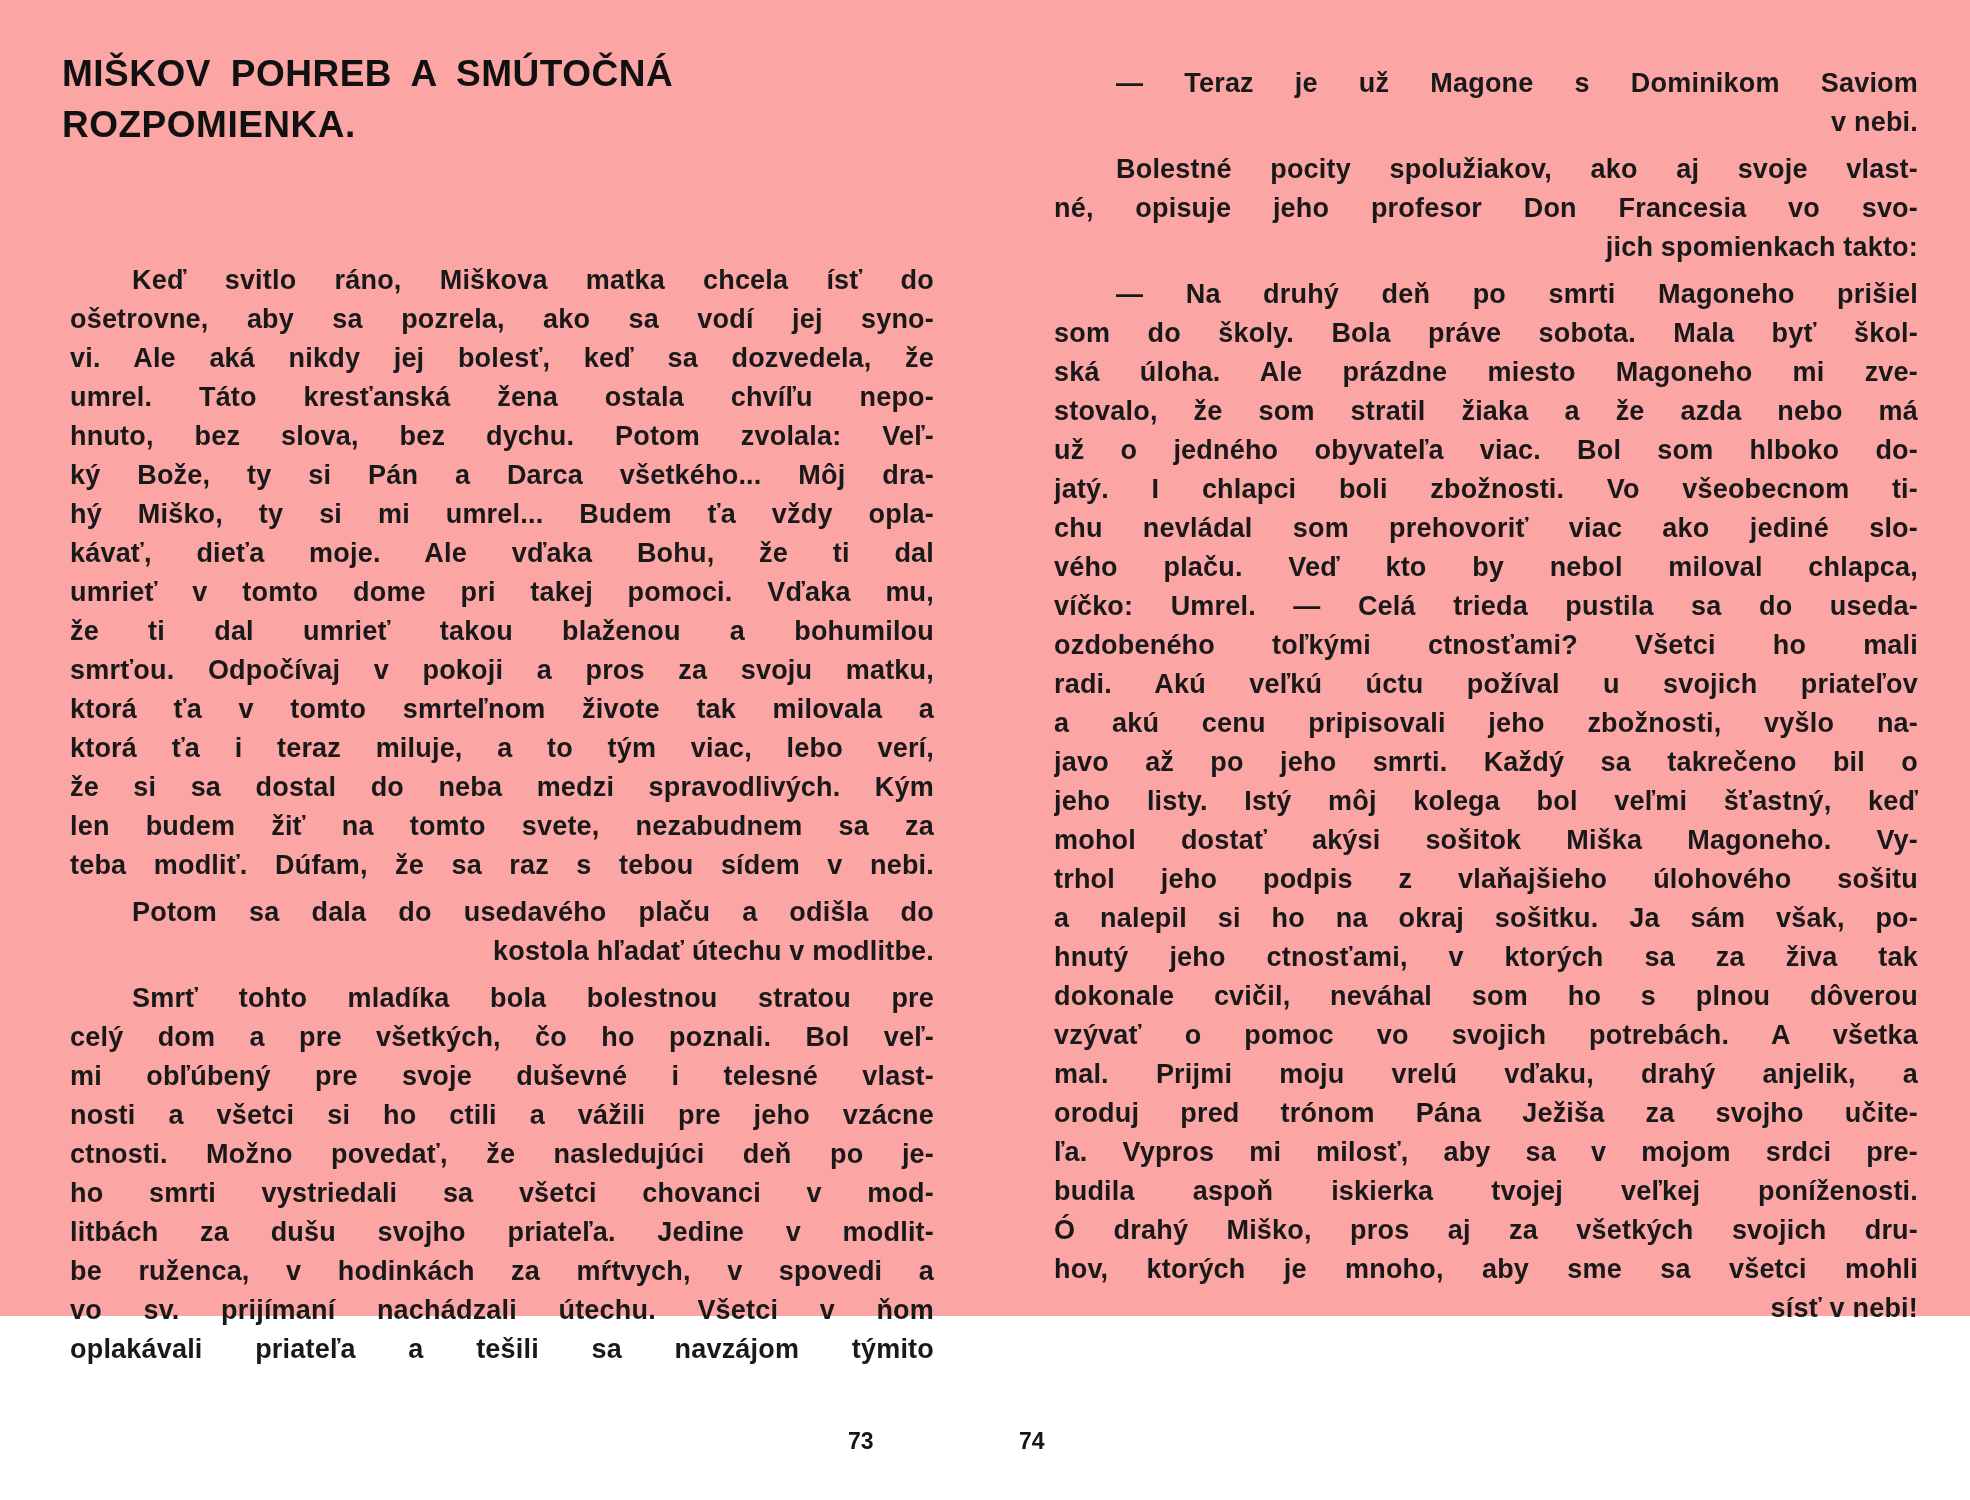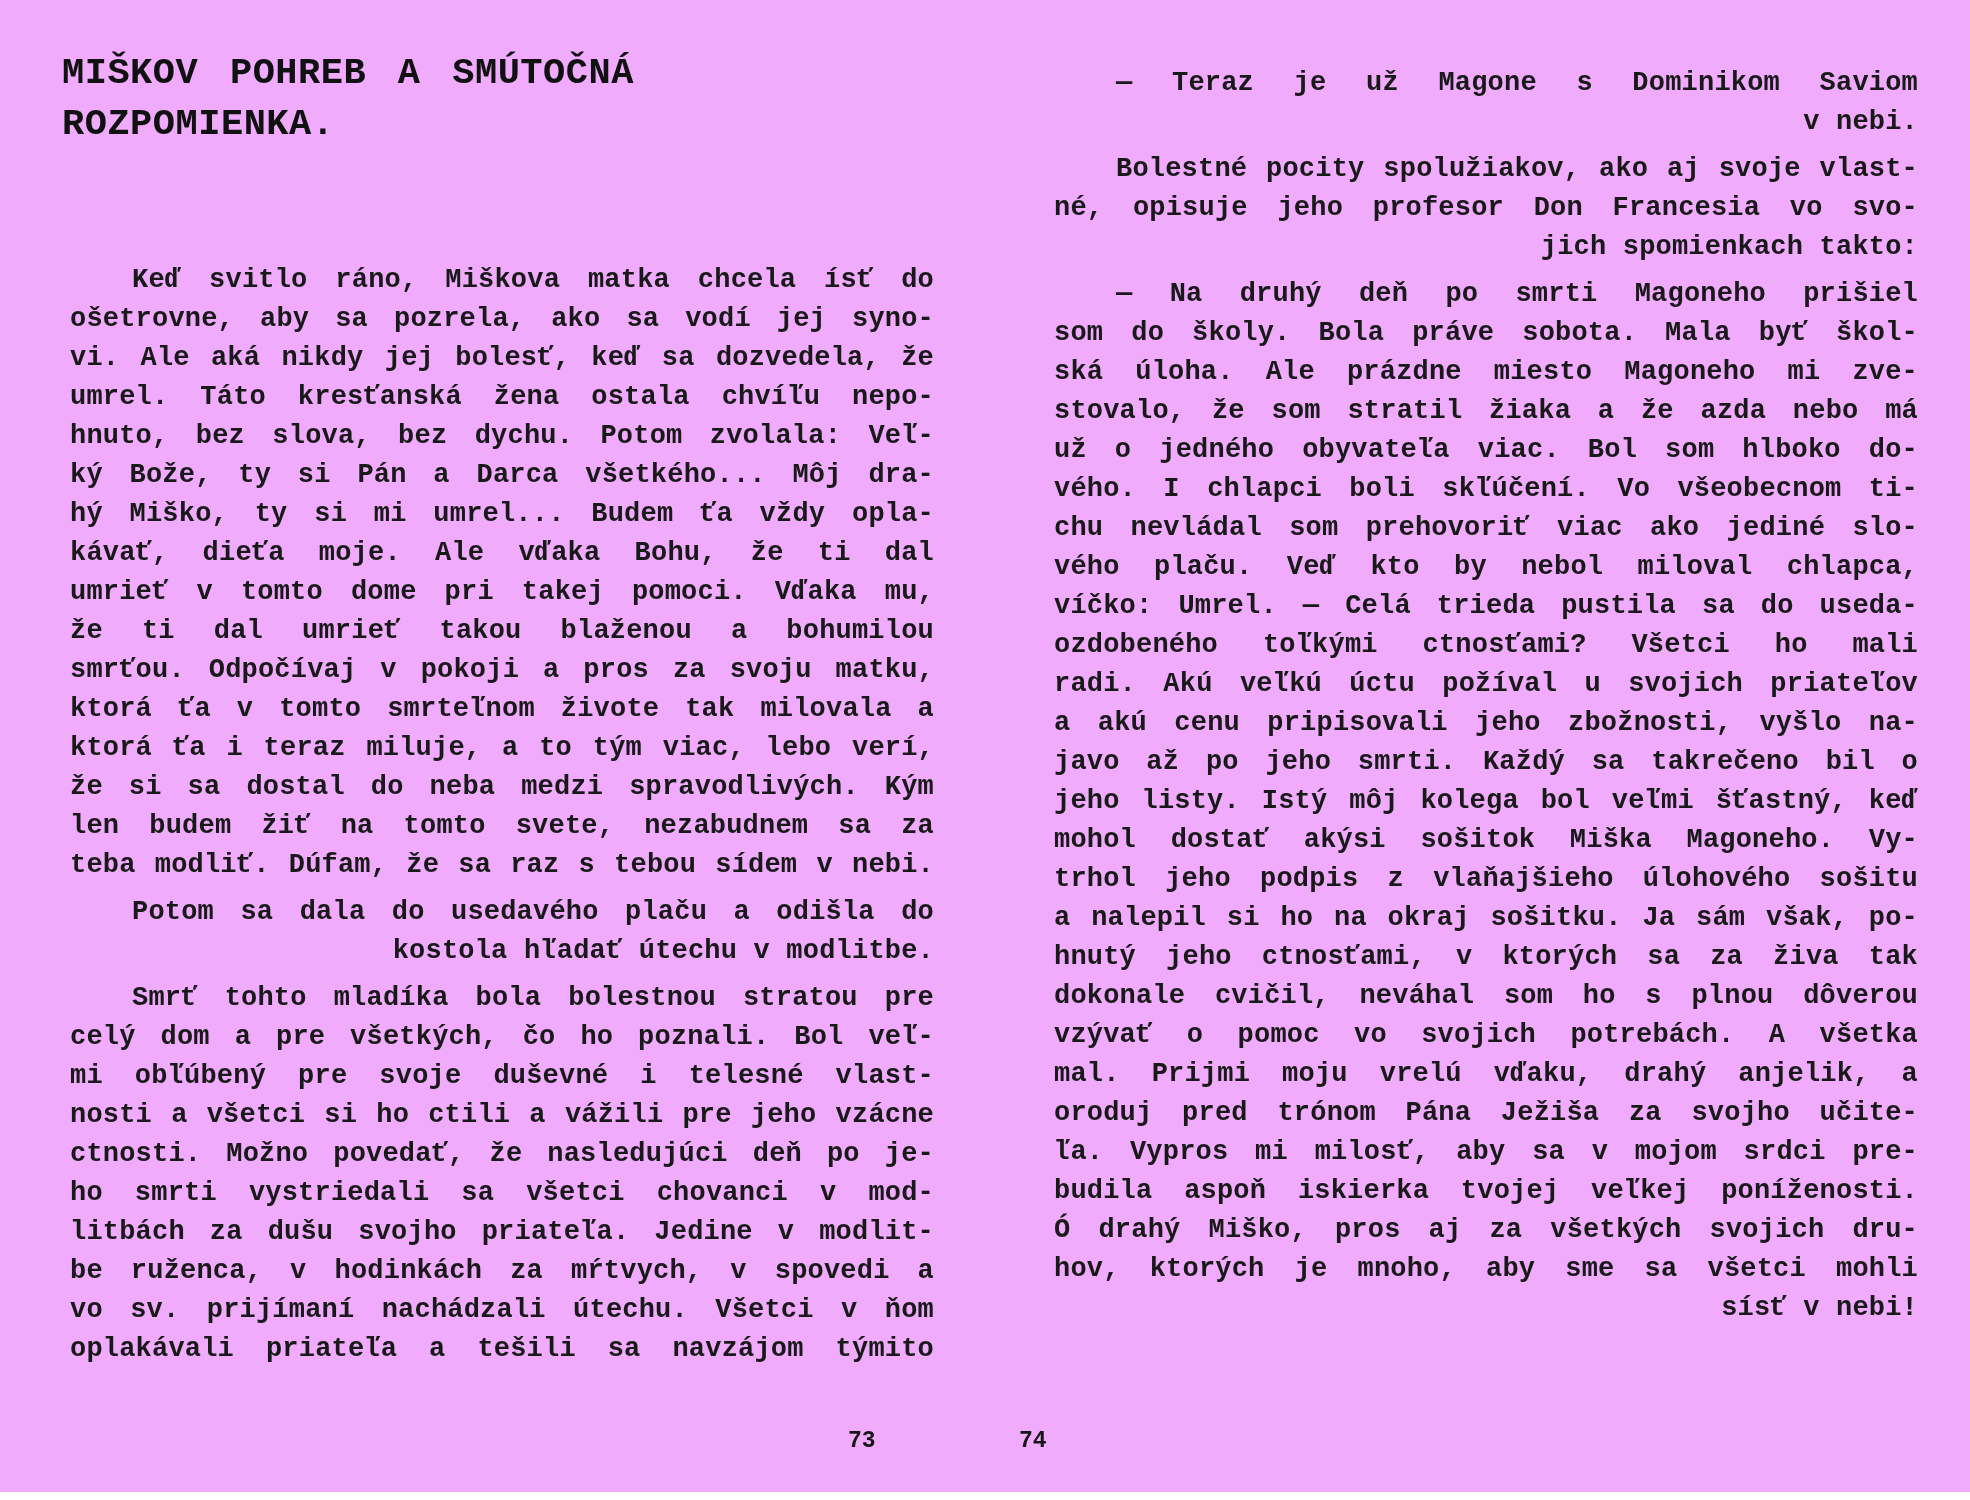--- a/index.html
+++ b/index.html
@@ -6,23 +6,23 @@
     margin: 0;
     padding: 0;
     background: #ffffff;
     width: 1970px;
     height: 1500px;
     overflow: hidden;
   }
   .spread {
     position: relative;
     width: 1970px;
-    height: 1492px;
-    background: #f0abfc;
-    font-family: Liberation Mono, monospace;
+    height: 1316px;
+    background: #fca5a5;
+    font-family: Liberation Sans, sans-serif;
     color: #151515;
   }
   .page {
     position: absolute;
     top: 0;
     height: 100%;
   }
   .page.left  { left: 0;     width: 985px; }
   .page.right { left: 985px; width: 985px; }
 
@@ -142,21 +142,21 @@
           <div class="line first">Bolestné pocity spolužiakov, ako aj svoje vlast-</div>
           <div class="line">né, opisuje jeho profesor Don Francesia vo svo-</div>
           <div class="line last">jich spomienkach takto:</div>
         </div>
         <div class="paragraph">
           <div class="line first">— Na druhý deň po smrti Magoneho prišiel</div>
           <div class="line">som do školy. Bola práve sobota. Mala byť škol-</div>
           <div class="line">ská úloha. Ale prázdne miesto Magoneho mi zve-</div>
           <div class="line">stovalo, že som stratil žiaka a že azda nebo má</div>
           <div class="line">už o jedného obyvateľa viac. Bol som hlboko do-</div>
-          <div class="line">vého. I chlapci boli skľúčení. Vo všeobecnom ti-</div>
+          <div class="line">jatý. I chlapci boli zbožnosti. Vo všeobecnom ti-</div>
           <div class="line">chu nevládal som prehovoriť viac ako jediné slo-</div>
           <div class="line">vého plaču. Veď kto by nebol miloval chlapca,</div>
           <div class="line">víčko: Umrel. — Celá trieda pustila sa do useda-</div>
           <div class="line">ozdobeného toľkými ctnosťami? Všetci ho mali</div>
           <div class="line">radi. Akú veľkú úctu požíval u svojich priateľov</div>
           <div class="line">a akú cenu pripisovali jeho zbožnosti, vyšlo na-</div>
           <div class="line">javo až po jeho smrti. Každý sa takrečeno bil o</div>
           <div class="line">jeho listy. Istý môj kolega bol veľmi šťastný, keď</div>
           <div class="line">mohol dostať akýsi sošitok Miška Magoneho. Vy-</div>
           <div class="line">trhol jeho podpis z vlaňajšieho úlohového sošitu</div>

